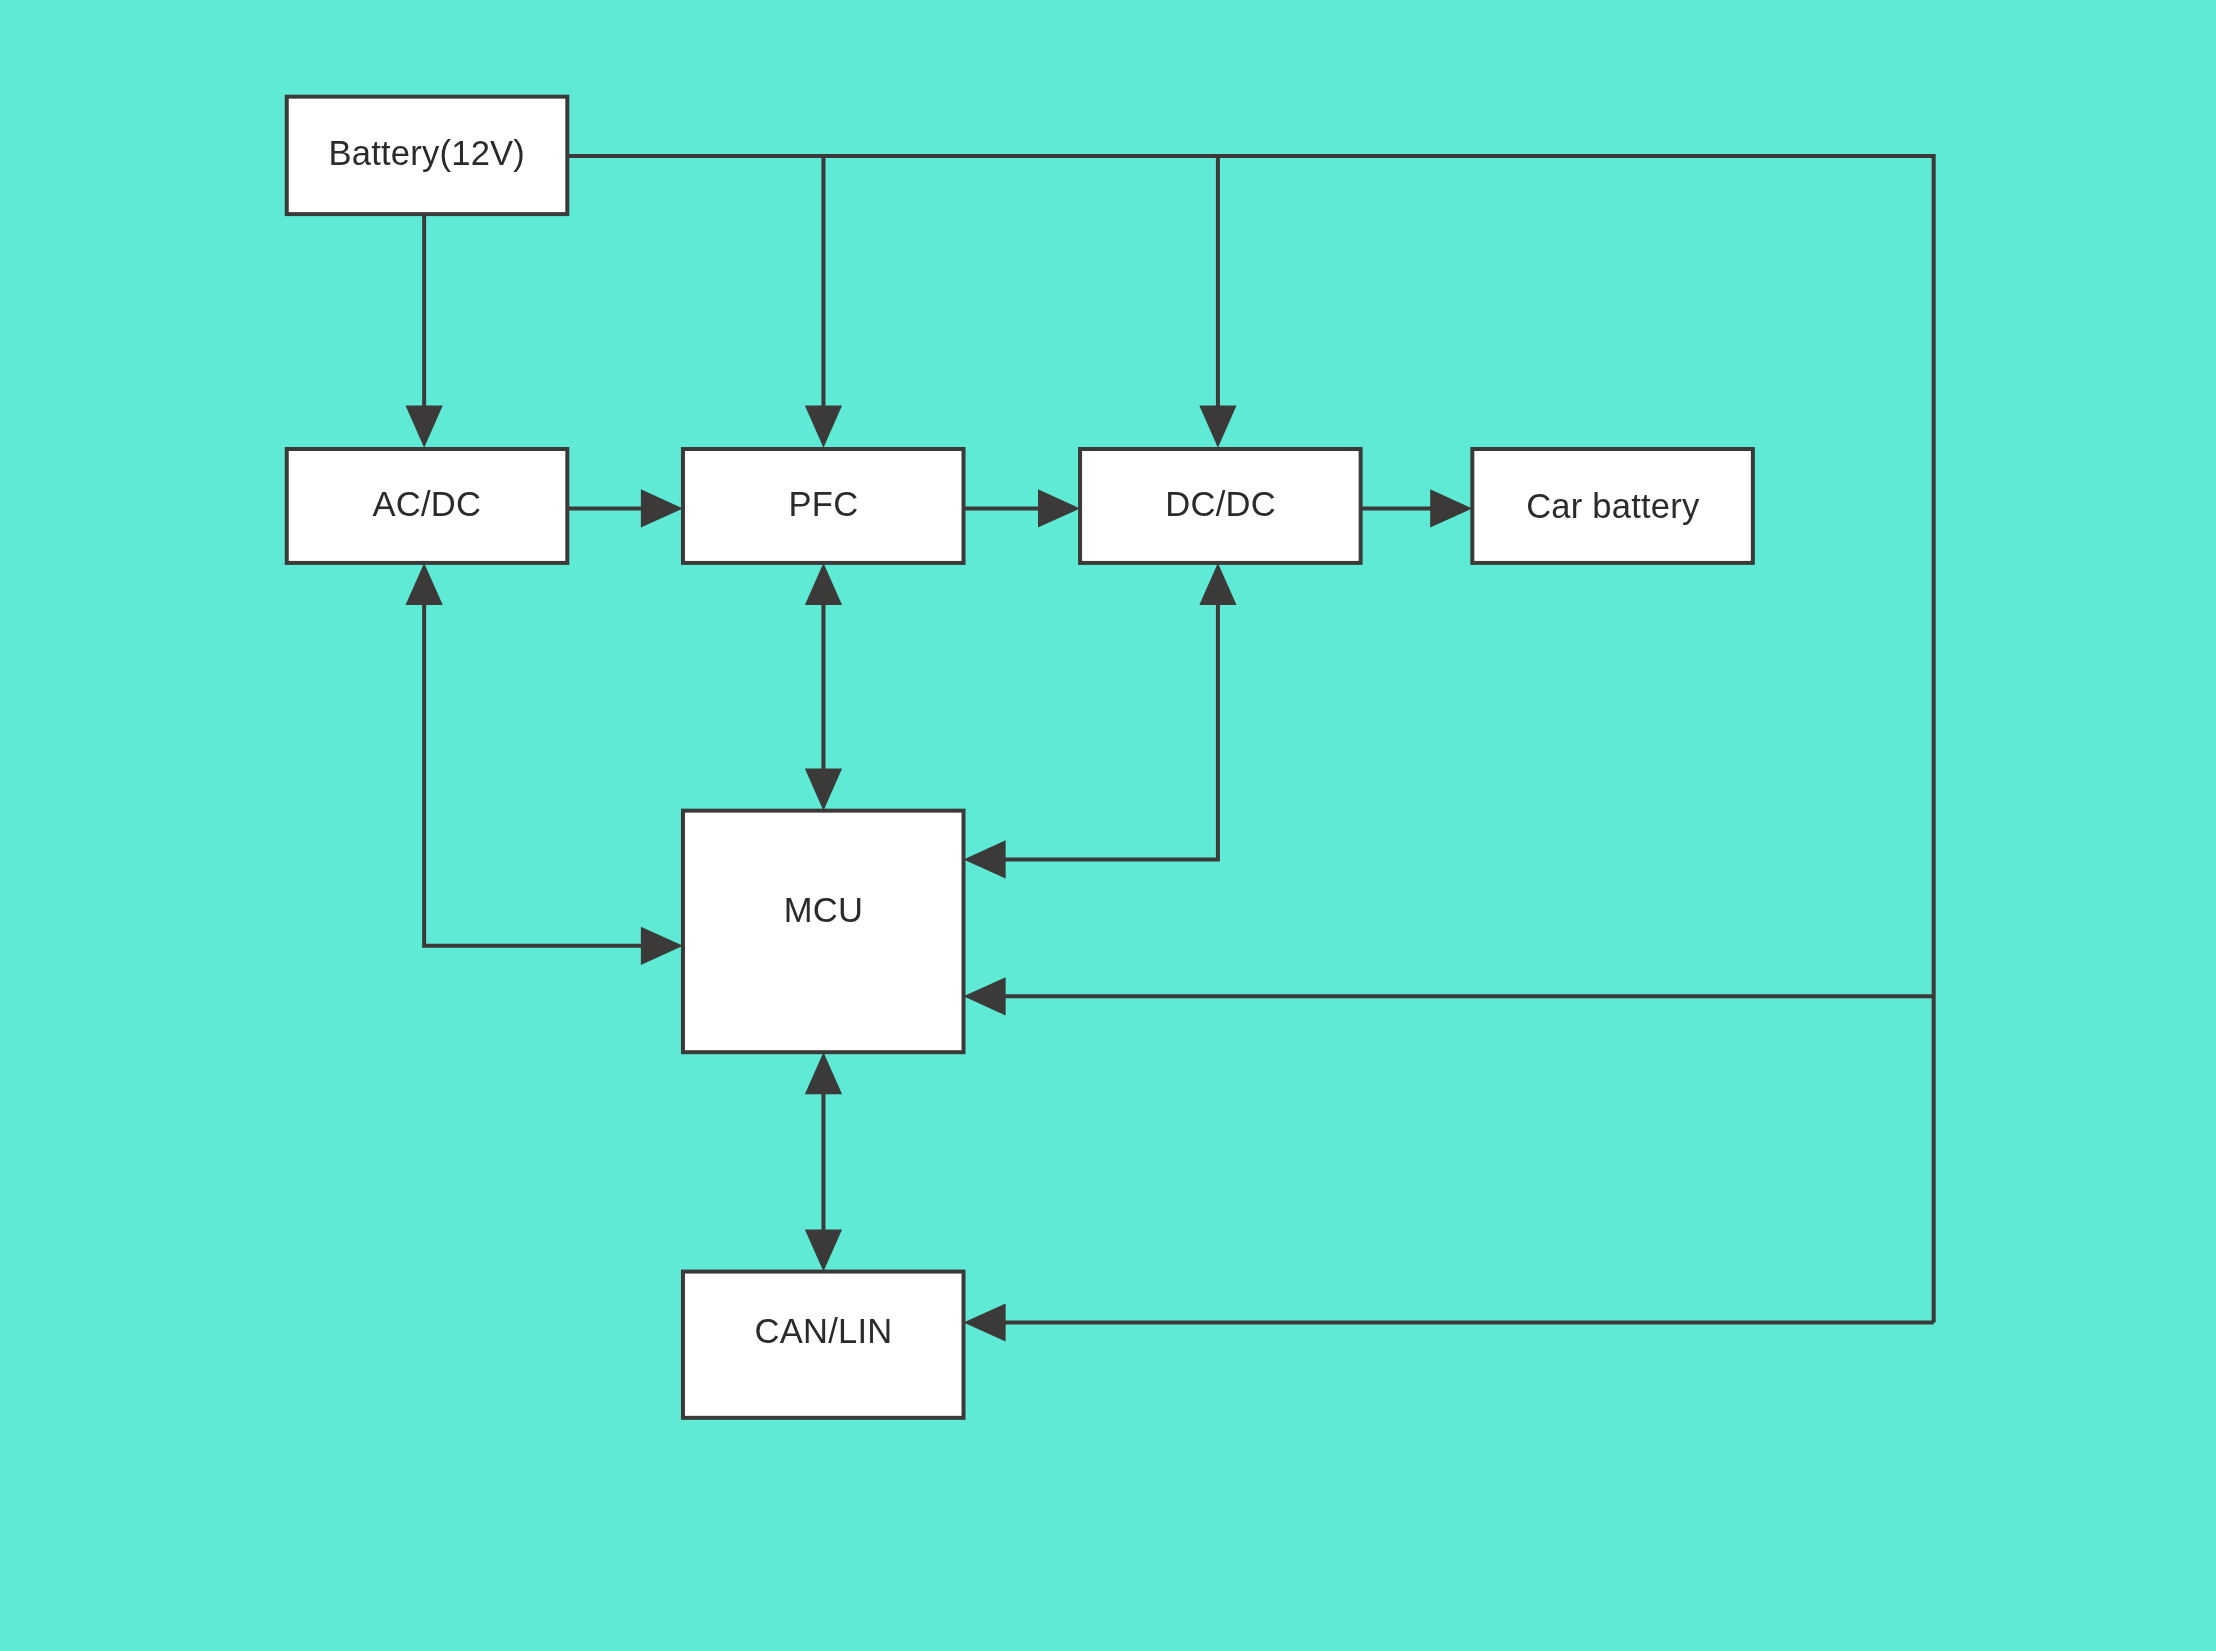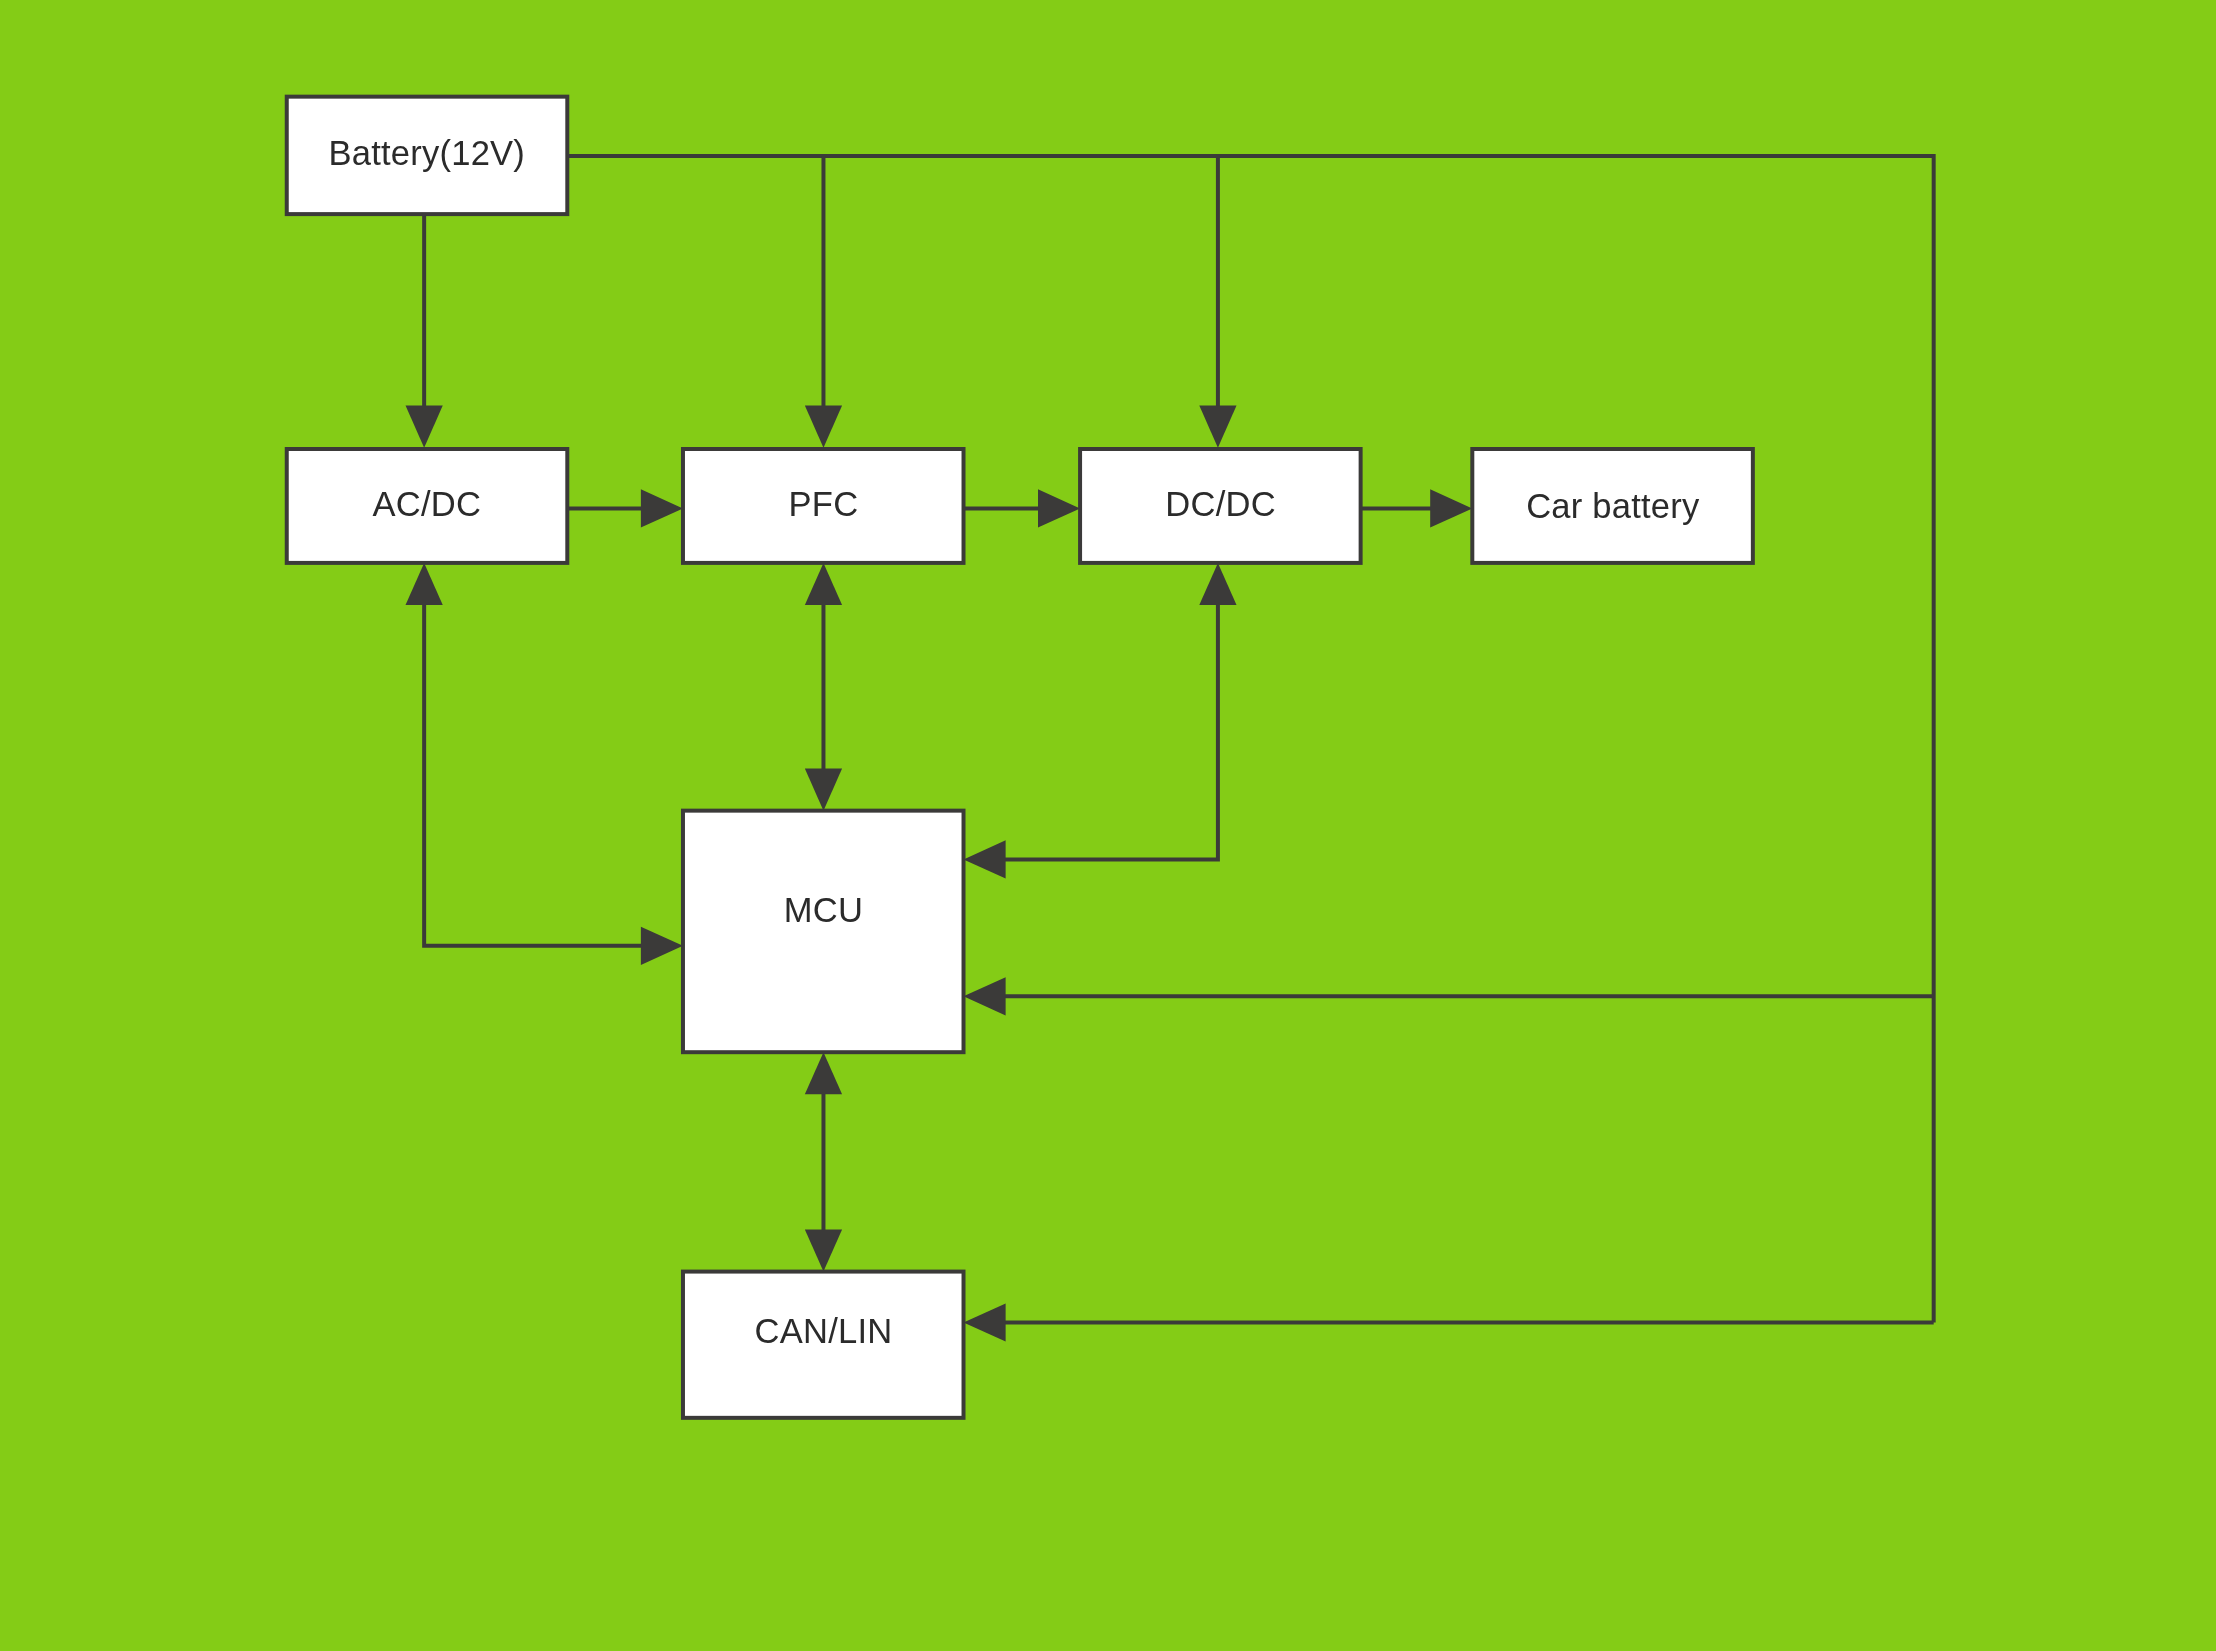--- a/index.html
+++ b/index.html
@@ -11,21 +11,21 @@
   body {
     width: 2216px;
     height: 1651px;
     font-family: "Liberation Sans", sans-serif;
     overflow: hidden;
   }
   #diagram-root {
     position: relative;
     width: 2216px;
     height: 1651px;
-    background: #84cc16;
+    background: #5eead4;
   }
   svg.diagram-canvas {
     display: block;
     width: 2216px;
     height: 1651px;
   }
   .node-box {
     fill: #ffffff;
     stroke: #3b3a39;
     stroke-width: 9;

